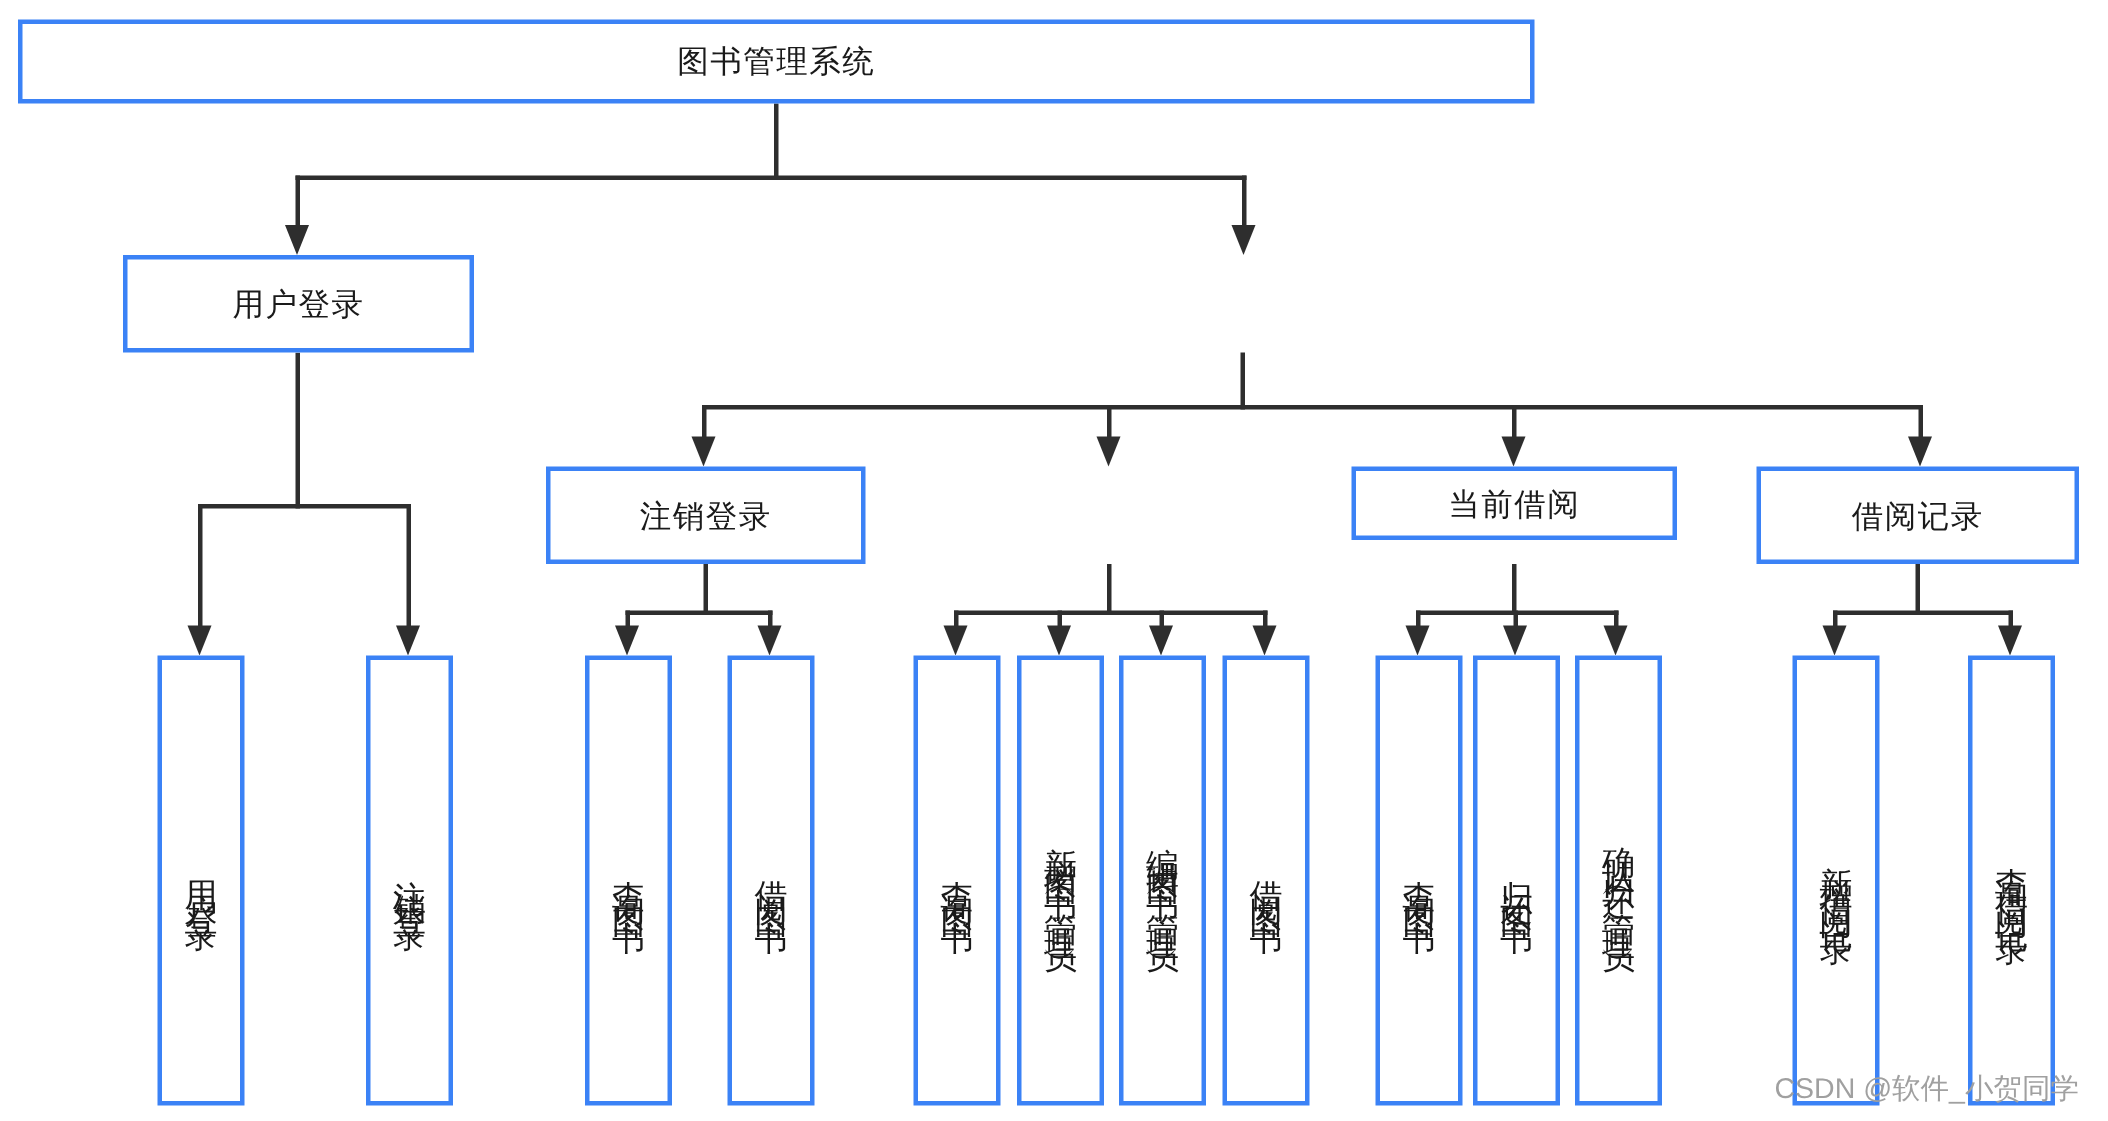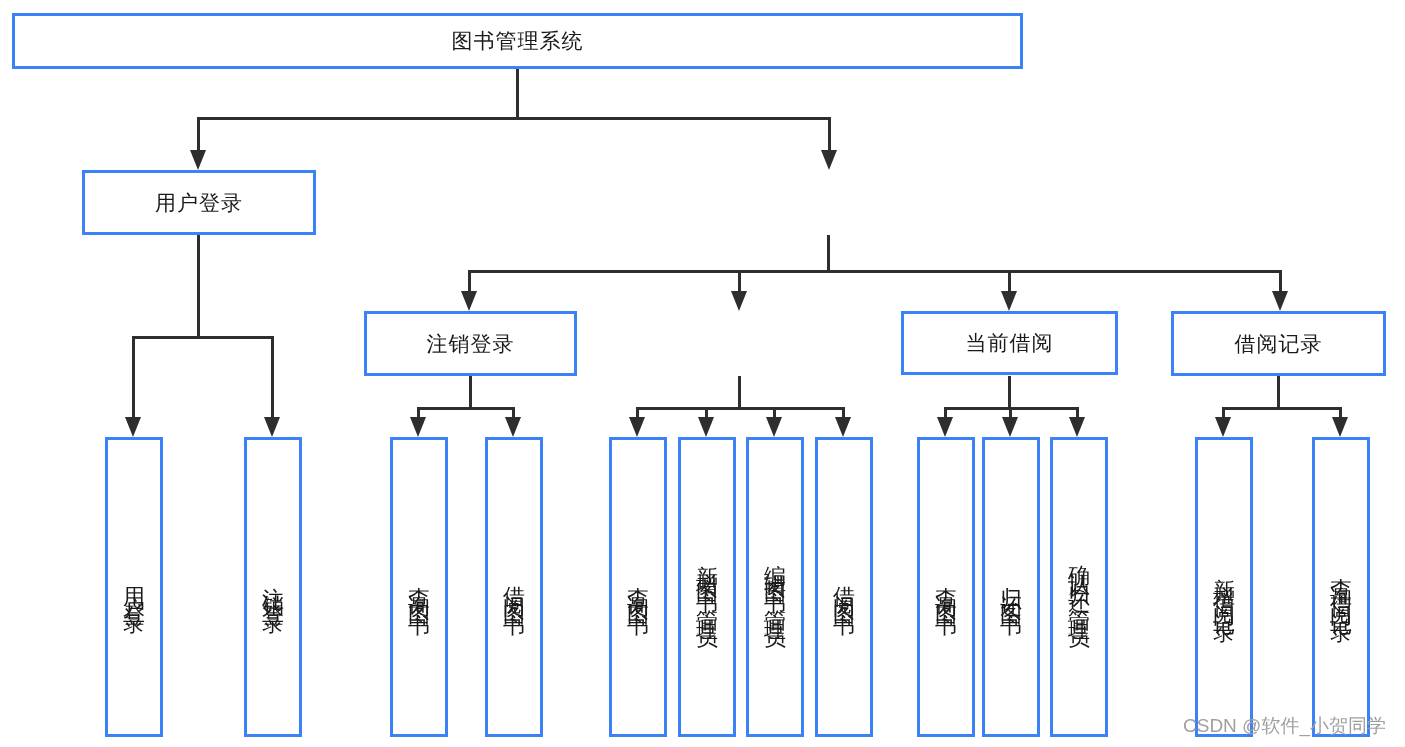--- a/index.html
+++ b/index.html
@@ -63,21 +63,21 @@
   <div class="box" style="left:82px; top:170px; width:234px; height:65px;">
     <span>用户登录</span>
   </div>
 
 
   <div class="box" style="left:364px; top:311px; width:213px; height:65px;">
     <span>注销登录</span>
   </div>
 
 
-  <div class="box" style="left:901px; top:311px; width:217px; height:64px;">
+  <div class="box" style="left:901px; top:311px; width:217px; height:49px;">
     <span>当前借阅</span>
   </div>
 
   <div class="box" style="left:1171px; top:311px; width:215px; height:65px;">
     <span>借阅记录</span>
   </div>
 
   <div class="box leaf" style="left:105px;">
     <span class="vtext">用户登录</span>
   </div>

